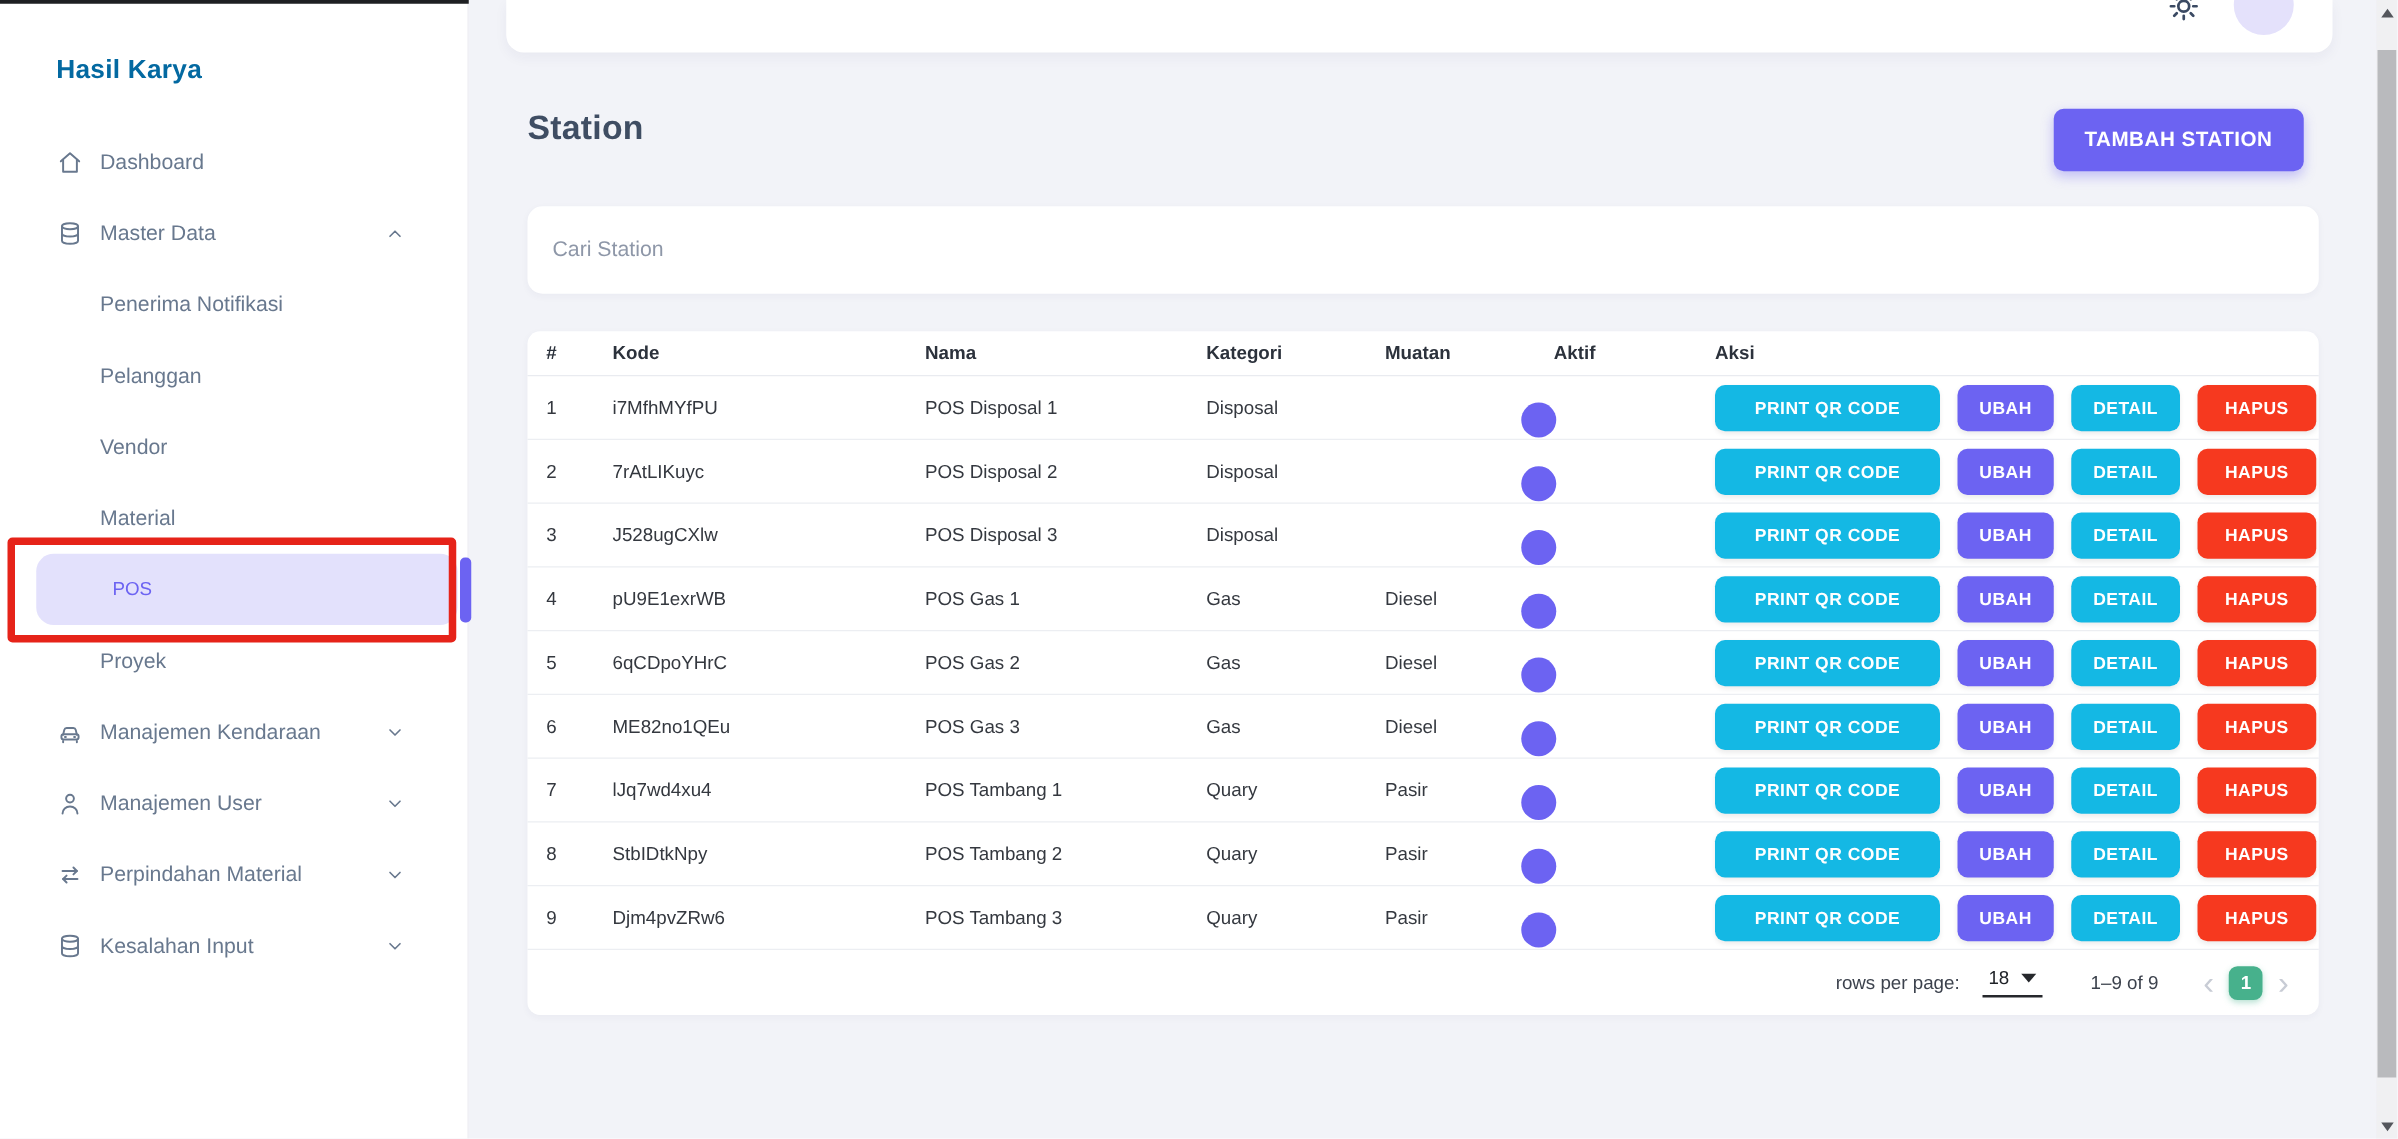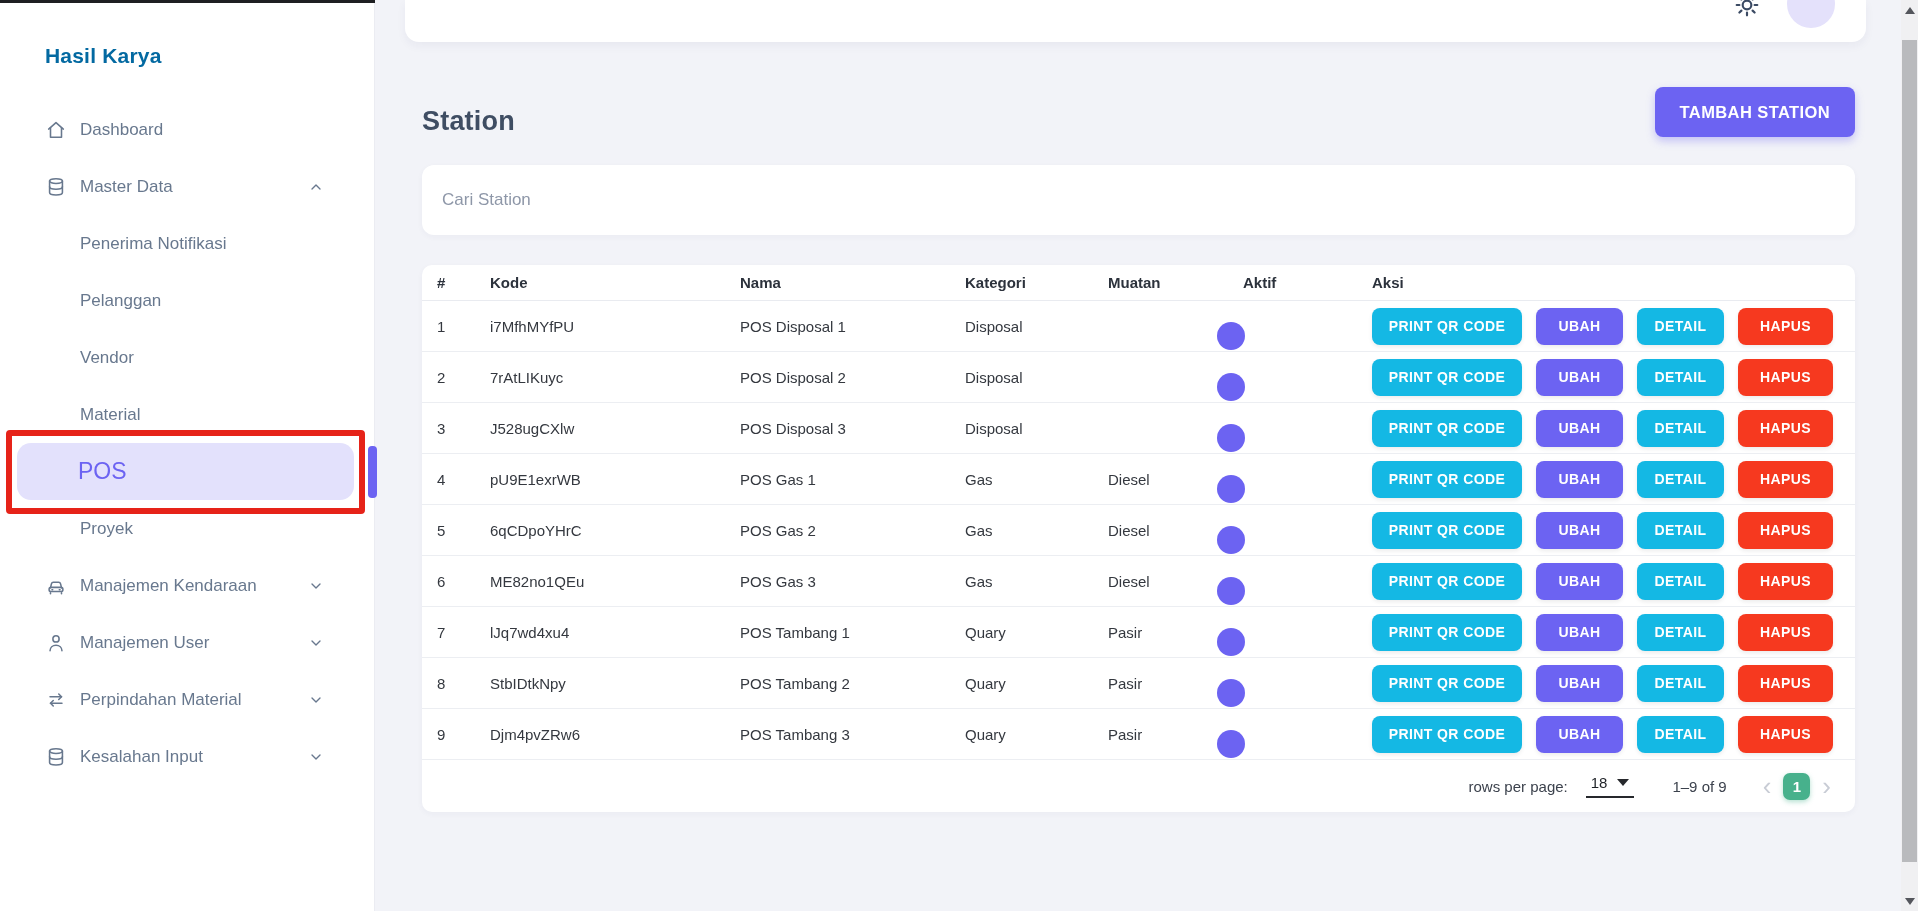--- a/index.html
+++ b/index.html
@@ -16,37 +16,37 @@
   .nav-row { height:57px; display:flex; align-items:center; padding-left:45px; color:var(--sidebar_text);
              font-size:17px; cursor:pointer; }
   .nav-row .ic { width:22px; height:22px; margin-right:13px; display:flex; align-items:center; }
   .nav-row .ic svg { width:22px; height:22px; stroke:var(--sidebar_text); fill:none; stroke-width:1.7;
                      stroke-linecap:round; stroke-linejoin:round; }
   .nav-sub { padding-left:80px; }
   .chev { margin-left:auto; margin-right:50px; width:16px; height:16px; }
   .chev svg { width:16px; height:16px; stroke:var(--sidebar_text); fill:none; stroke-width:2;
               stroke-linecap:round; stroke-linejoin:round; }
   .pos-row { padding:0; }
-  .pos-pill { margin-left:17px; width:337px; height:57px; border-radius:14px; background:var(--accent_light);
-              display:flex; align-items:center; padding-left:61px; color:var(--accent); font-size:23px; }
+  .pos-pill { margin-left:29px; width:337px; height:57px; border-radius:14px; background:var(--accent_light);
+              display:flex; align-items:center; padding-left:61px; color:var(--accent); font-size:15px; }
   .annotation-box { position:absolute; left:6px; top:430px; width:359px; height:84px;
                     border:6px solid var(--annotation_red); border-radius:4px; z-index:8; pointer-events:none; }
   .active-bar { position:absolute; left:368px; top:446px; width:9px; height:52px; border-radius:4px;
                 background:var(--accent); z-index:7; }
 
   
   .main { position:absolute; left:375px; top:0; width:1526px; height:911px; }
   .navbar { position:relative; margin:0 35px 0 30px; height:42px; background:#fff;
             border-radius:0 0 14px 14px; box-shadow:0 4px 10px rgba(40,40,90,.05); }
   .sun { position:absolute; right:106px; top:-8px; width:26px; height:26px; cursor:pointer; }
   .sun svg { width:26px; height:26px; stroke:#3b4a63; fill:none; stroke-width:2; stroke-linecap:round; }
   .avatar { position:absolute; right:31px; top:-20px; width:48px; height:48px; border-radius:50%;
             background:#e4e1fb; cursor:pointer; }
 
-  .page-head { display:flex; justify-content:space-between; align-items:flex-end; margin:45px 46px 0 47px; }
+  .page-head { display:flex; justify-content:space-between; align-items:flex-start; margin:45px 58px 0 47px; }
   .page-title { font-size:27px; font-weight:700; color:var(--heading); letter-spacing:.2px; }
   .add-btn { height:50px; padding:0 25px; background:var(--accent); color:#fff; border:none; border-radius:8px;
              font-family:inherit; font-size:16.5px; font-weight:700; letter-spacing:.4px; cursor:pointer;
              box-shadow:0 4px 9px rgba(108,99,242,.35); }
 
   .search-card { margin:28px 46px 0 47px; height:70px; background:#fff; border-radius:12px;
                  box-shadow:0 2px 6px rgba(40,40,90,.04); display:flex; align-items:center; }
   .search-card input { width:100%; height:100%; border:none; outline:none; background:transparent;
                        padding:0 20px; font-family:inherit; font-size:17px; color:#ec4899; }
   .search-card input::placeholder { color:#8e97a8; }
@@ -59,22 +59,22 @@
   .trow { height:51px; border-bottom:1px solid #eceef2; font-size:15px; color:var(--table_text); }
 
   .toggle { position:relative; width:45px; height:20px; border-radius:10px; background:var(--toggle_track);
             cursor:pointer; }
   .toggle .knob { position:absolute; right:-2px; top:-4px; width:28px; height:28px; border-radius:50%;
                   background:var(--accent); }
   .actions { display:flex; gap:14px; align-items:center; }
   .btn { height:37px; border:none; border-radius:8px; color:#fff; font-family:inherit; font-weight:700;
          font-size:14px; letter-spacing:.4px; cursor:pointer; display:flex; align-items:center;
          justify-content:center; box-shadow:0 2px 4px rgba(0,0,0,.08); }
-  .btn-print  { width:150px; background:var(--cyan);text-align:center; }
-  .btn-ubah   { width:87px;  background:var(--accent); }
+  .btn-print  { width:180px; background:var(--cyan);text-align:center; }
+  .btn-ubah   { width:77px;  background:var(--accent); }
   .btn-detail { width:87px;  background:var(--cyan); }
   .btn-hapus  { width:95px;  background:var(--red); }
 
   .tfoot { height:52px; display:flex; align-items:center; justify-content:flex-end; padding-right:22px;
            font-size:15px; color:#3c424d; }
   .rpp-label { margin-right:18px; }
   .rpp-select { display:inline-flex; align-items:center; gap:10px; border-bottom:2px solid #26282c;
                 padding:0 5px 5px 5px; margin-right:38px; color:#1f2227; cursor:pointer; }
   .caret { width:0; height:0; border-left:6px solid transparent; border-right:6px solid transparent;
            border-top:7px solid #26282c; }

